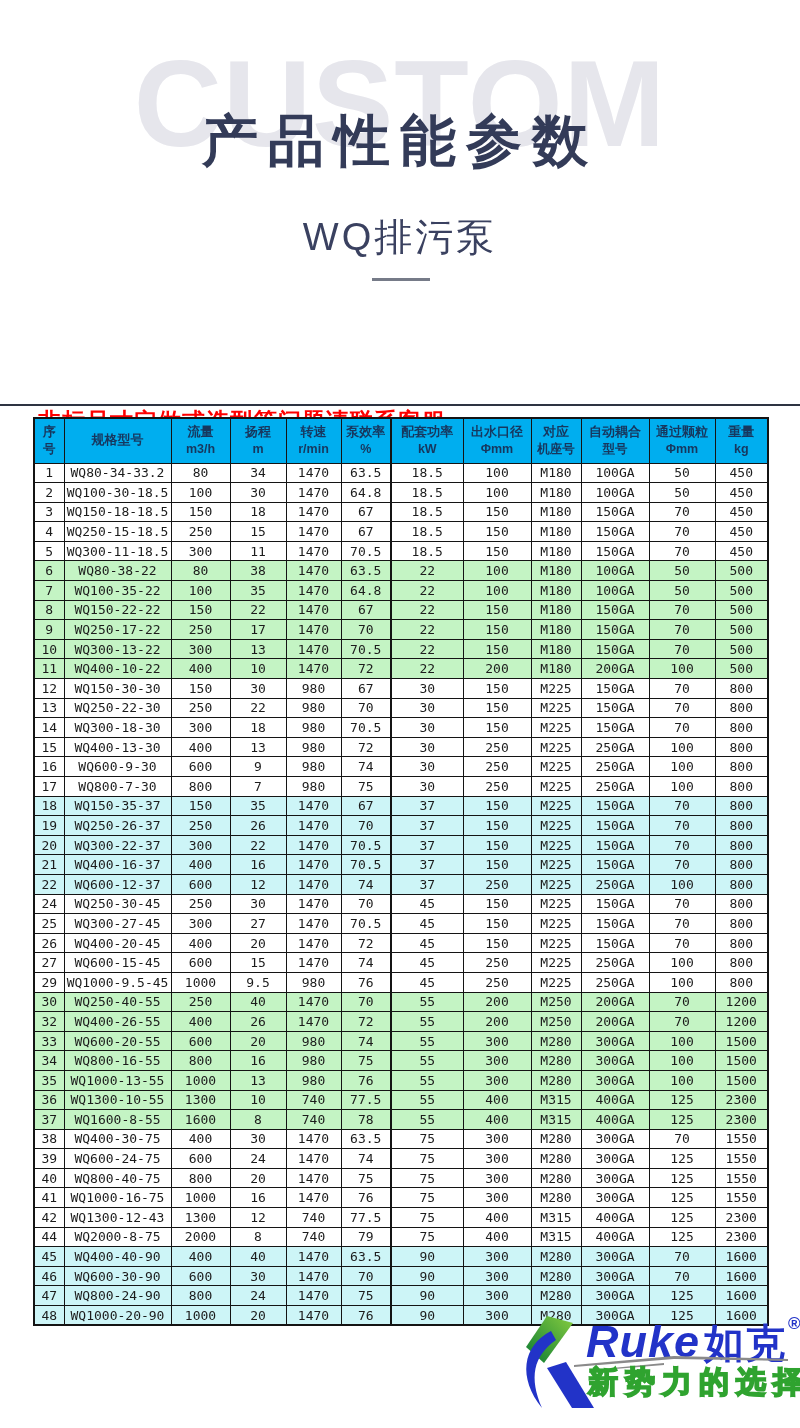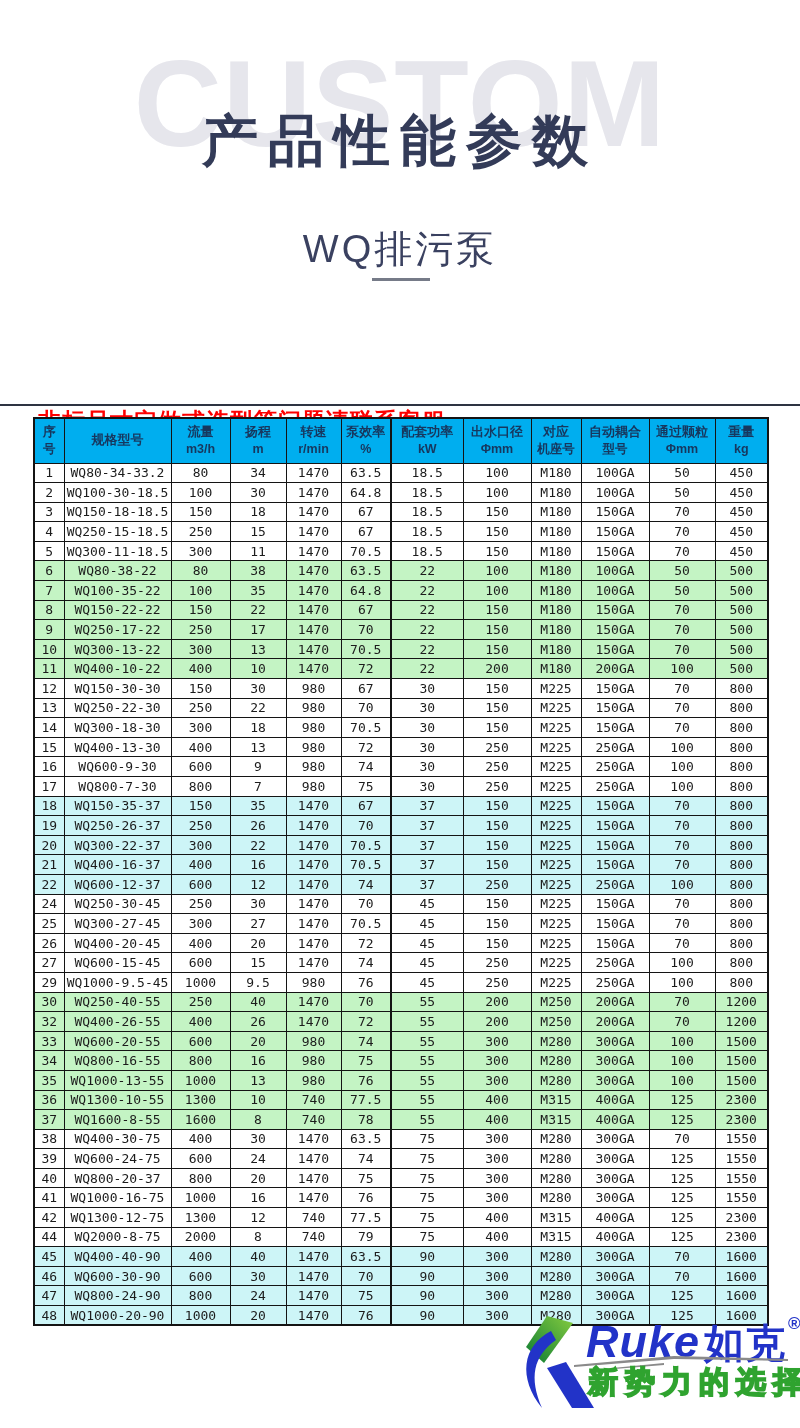--- a/index.html
+++ b/index.html
@@ -22,21 +22,21 @@
     position:absolute;top:34px;left:0;width:100%;text-align:center;
     font-size:122px;font-weight:700;color:#e6e6ec;letter-spacing:1px;
     z-index:0;user-select:none;
   }
   .page-title{
     position:absolute;top:104px;left:0;width:100%;text-align:center;
     font-size:56px;font-weight:600;color:#333b58;letter-spacing:10px;
     z-index:1;
   }
   .page-subtitle{
-    position:absolute;top:224px;left:0;width:100%;text-align:center;
+    position:absolute;top:212px;left:0;width:100%;text-align:center;
     font-size:38px;font-weight:400;color:#3a4160;letter-spacing:3px;z-index:1;
   }
   .subtitle-underline{
     position:absolute;top:278px;left:372px;width:58px;height:3px;
     background:#767b88;z-index:1;
   }
   .service-notice{
     position:absolute;top:362px;left:38px;font-size:23px;font-weight:700;
     color:var(--notice-red);letter-spacing:1px;z-index:1;margin-top:44px;
   }
@@ -675,21 +675,21 @@
         <td>74</td>
         <td class="thick-left">75</td>
         <td>300</td>
         <td>M280</td>
         <td>300GA</td>
         <td>125</td>
         <td>1550</td>
       </tr>
       <tr class="band-white">
         <td>40</td>
-        <td>WQ800-20-37</td>
+        <td>WQ800-40-75</td>
         <td>800</td>
         <td>20</td>
         <td>1470</td>
         <td>75</td>
         <td class="thick-left">75</td>
         <td>300</td>
         <td>M280</td>
         <td>300GA</td>
         <td>125</td>
         <td>1550</td>
@@ -703,21 +703,21 @@
         <td>76</td>
         <td class="thick-left">75</td>
         <td>300</td>
         <td>M280</td>
         <td>300GA</td>
         <td>125</td>
         <td>1550</td>
       </tr>
       <tr class="band-white">
         <td>42</td>
-        <td>WQ1300-12-75</td>
+        <td>WQ1300-12-43</td>
         <td>1300</td>
         <td>12</td>
         <td>740</td>
         <td>77.5</td>
         <td class="thick-left">75</td>
         <td>400</td>
         <td>M315</td>
         <td>400GA</td>
         <td>125</td>
         <td>2300</td>

